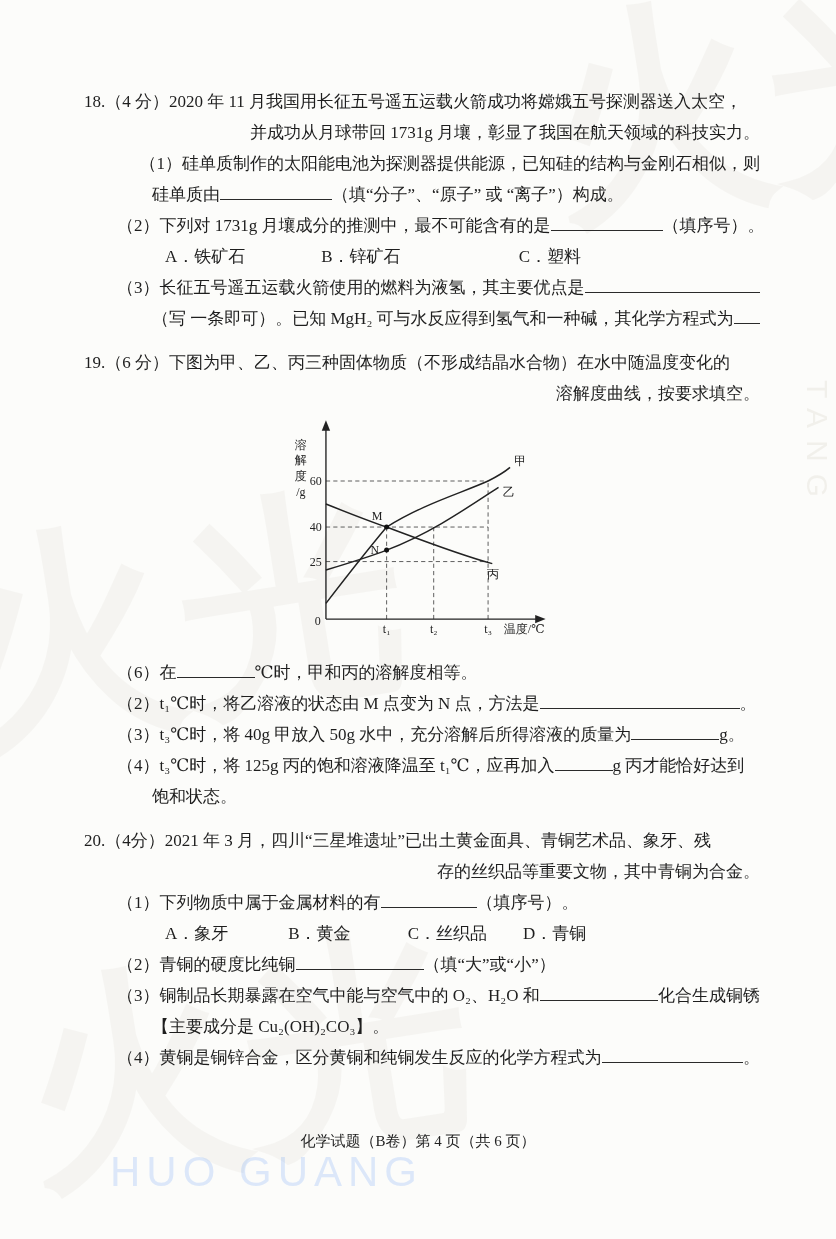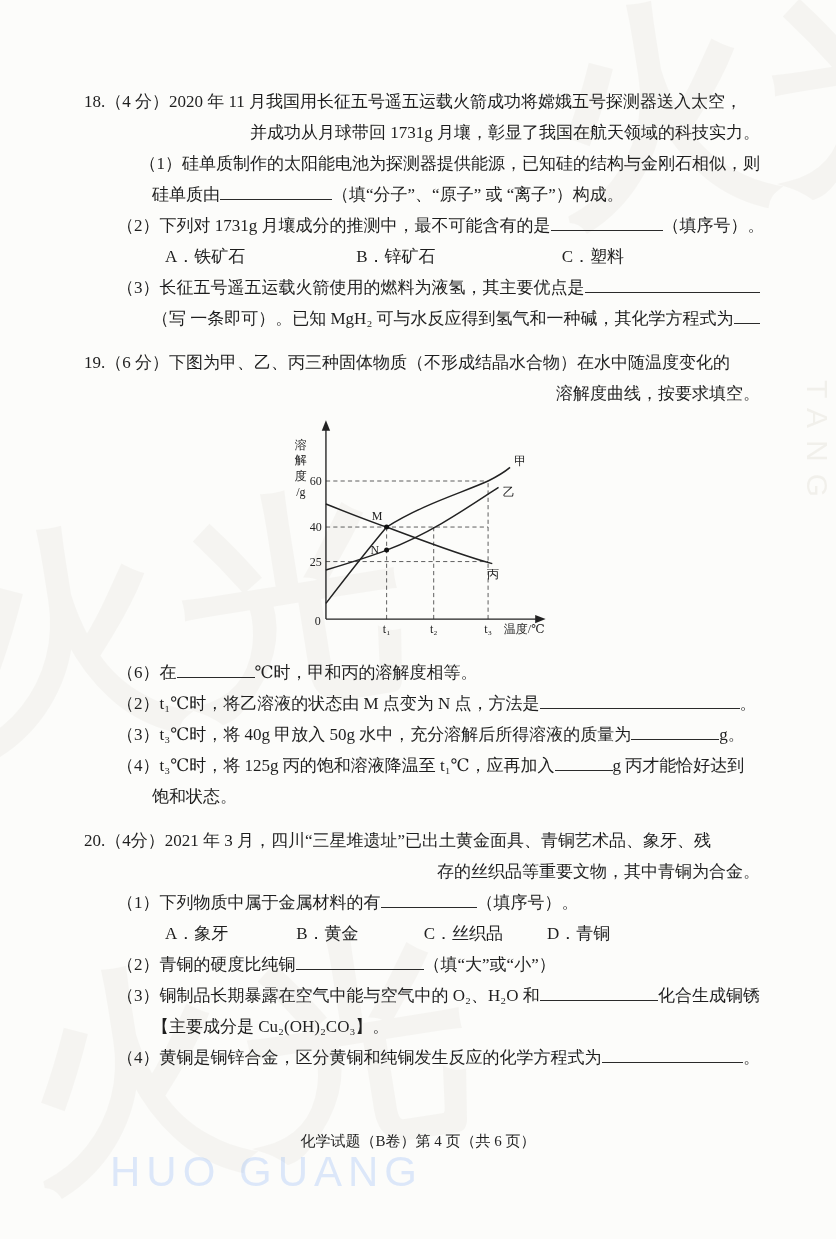--- a/index.html
+++ b/index.html
@@ -7,21 +7,21 @@
     position:relative;width:836px;height:1239px;margin:0 auto;
     background:#fcfcfa;overflow:hidden;
     font-family:"Liberation Serif","DejaVu Serif",serif;color:#1e1e1e;
   }
   .content{position:absolute;left:84px;top:86px;width:676px;font-size:17px;line-height:31px;}
   .q{margin-bottom:13px;}
   .line{white-space:nowrap;}
   .flex{display:flex;align-items:baseline;white-space:nowrap;}
   .ind1{padding-left:33px;text-align:right;}
   .ind2{padding-left:68px;}
-  .optrow{display:flex;padding-left:81px;gap:8px;}
+  .optrow{display:flex;padding-left:81px;}
   .blank{display:inline-block;border-bottom:1.3px solid #2a2a2a;height:1.02em;flex:0 0 auto;}
   .fill{flex:1 1 auto;min-width:26px;}
   .footer{position:absolute;left:0;top:1132px;width:836px;text-align:center;font-size:15px;color:#222;}
   .chart-wrap{margin:6px 0 10px 198px;width:272px;}
   .axis{stroke:#222;stroke-width:1.3;fill:none;}
   .arrow{fill:#222;stroke:none;}
   .dash{stroke:#555;stroke-width:0.9;stroke-dasharray:4 3;fill:none;}
   .curve{stroke:#222;stroke-width:1.4;fill:none;}
   svg text{font-size:11.5px;fill:#222;font-family:"Liberation Serif","DejaVu Serif",serif;}
   .wm{position:absolute;pointer-events:none;user-select:none;color:#8a7f6d;z-index:0;}
@@ -58,21 +58,21 @@
         <span class="blank" style="width:112px;"></span>
         <span>（填“分子”、“原子” 或 “离子”）构成。</span>
       </div>
       <div class="flex ind1">
         <span>（2）下列对 1731g 月壤成分的推测中，最不可能含有的是</span>
         <span class="blank" style="width:112px;"></span>
         <span>（填序号）。</span>
       </div>
       <div class="optrow">
         <span>A．铁矿石</span>
-        <span style="margin-left:103px;">B．锌矿石</span>
+        <span style="margin-left:76px;">B．锌矿石</span>
         <span style="margin-left:118px;">C．塑料</span>
       </div>
       <div class="flex ind1">
         <span>（3）长征五号遥五运载火箭使用的燃料为液氢，其主要优点是</span>
         <span class="blank fill"></span>
       </div>
       <div class="flex ind2">
         <span>（写 一条即可）。已知 MgH₂ 可与水反应得到氢气和一种碱，其化学方程式为</span>
         <span class="blank fill"></span>
       </div>

